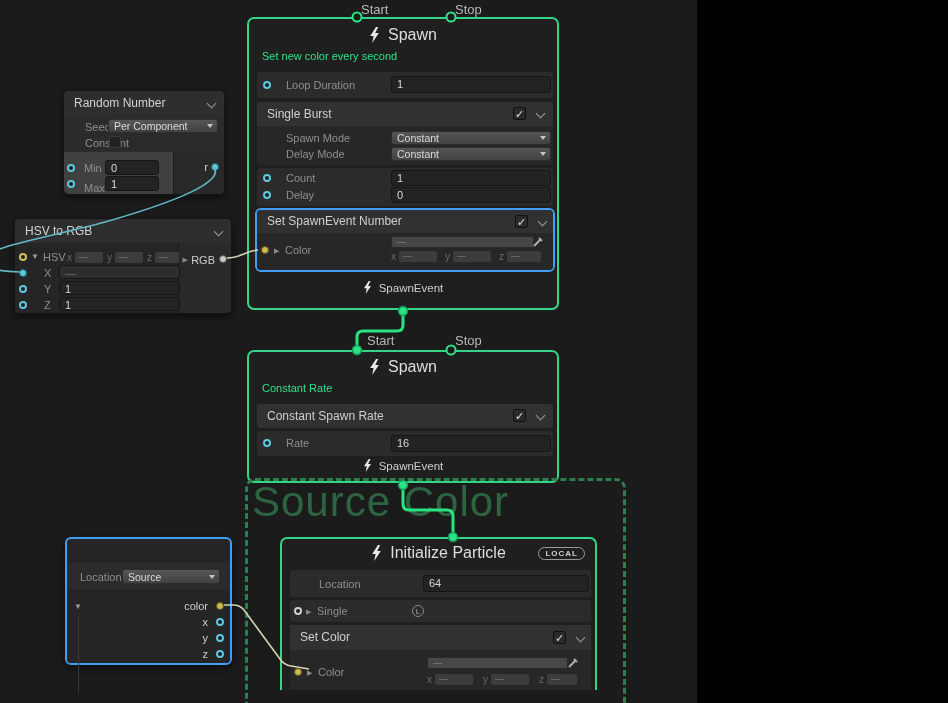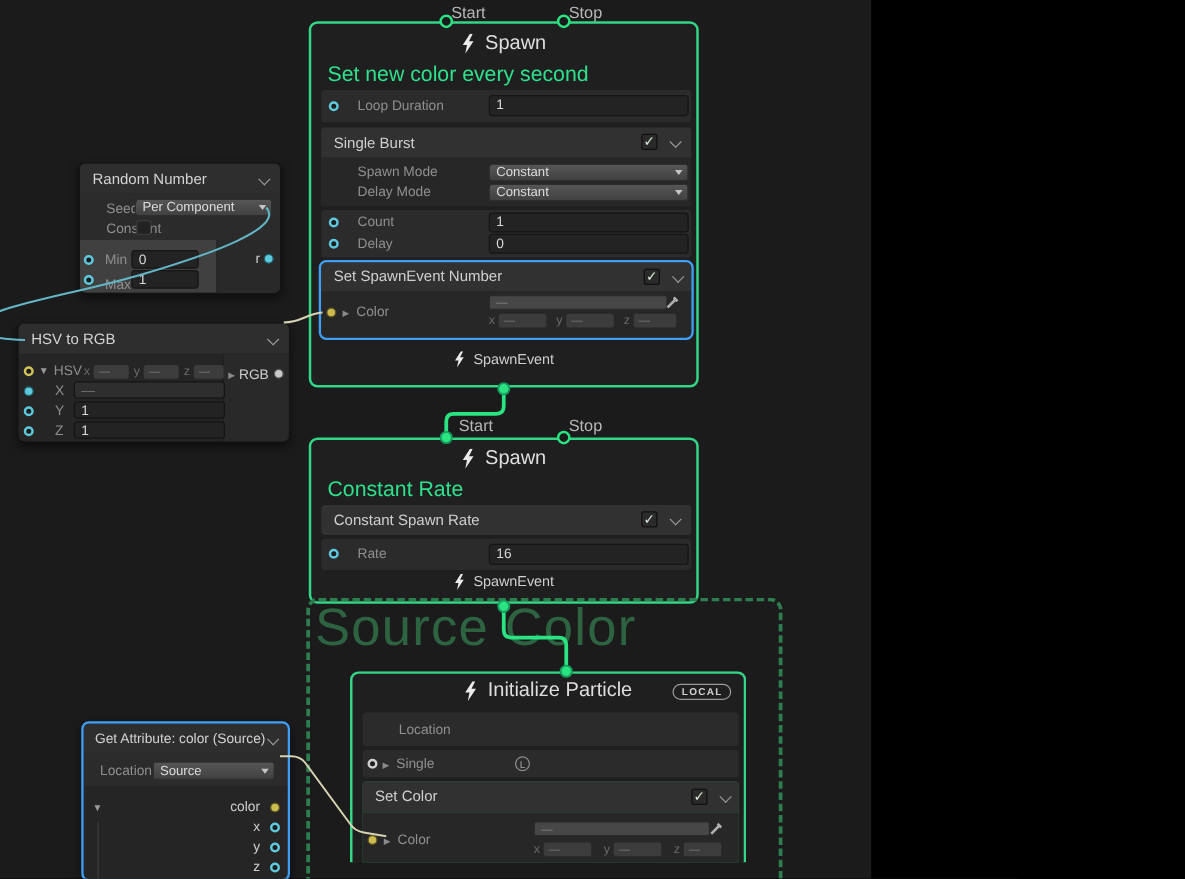--- a/index.html
+++ b/index.html
@@ -9,25 +9,25 @@
 
   
   .groupbox{position:absolute;left:245px;top:478px;width:375px;height:420px;
     border:3px dashed #2d7d4f;border-radius:10px;z-index:6;}
   .grouptitle{position:absolute;left:252px;top:478px;font-size:42px;letter-spacing:1px;
     color:rgba(62,158,98,0.55);z-index:2;white-space:nowrap;}
 
   
   .ctx{position:absolute;background:#1f1f1f;border:2px solid #34d586;border-radius:7px;z-index:5;box-sizing:border-box;}
   .op{position:absolute;background:#252525;border:1px solid #141414;border-radius:5px;z-index:5;
-    box-sizing:border-box;box-shadow:0 3px 8px rgba(0,0,0,.5);margin-top:40px;}
+    box-sizing:border-box;box-shadow:0 3px 8px rgba(0,0,0,.5);}
   .op.selected,.blk.selected{border:2px solid #3f9ff5;}
   .ntitle{position:absolute;left:0;right:0;display:flex;align-items:center;justify-content:center;
     gap:8px;color:#dedede;font-size:16px;}
-  .nsub{position:absolute;color:#2fe08c;font-size:17px;white-space:nowrap;}
+  .nsub{position:absolute;color:#2fe08c;font-size:11px;white-space:nowrap;}
   .nfoot{position:absolute;left:0;right:0;display:flex;align-items:center;justify-content:center;
     gap:7px;color:#cfcfcf;font-size:11.5px;}
   .ophead{position:absolute;left:0;top:0;right:0;height:24px;background:#2e2e2e;
     border-radius:4px 4px 0 0;color:#d2d2d2;font-size:12px;line-height:24px;padding-left:10px;box-sizing:border-box;}
   .blk{position:absolute;background:#2b2b2b;border-radius:3px;box-sizing:border-box;}
   .blkhead{position:absolute;left:0;top:0;right:0;height:24px;background:#313131;
     border-radius:3px 3px 0 0;color:#cfcfcf;font-size:12px;line-height:24px;padding-left:10px;box-sizing:border-box;}
   .blkbody{position:absolute;left:0;right:0;bottom:0;background:#272727;border-radius:0 0 3px 3px;}
 
   .lbl{position:absolute;color:#8f8f8f;font-size:11px;white-space:nowrap;}
@@ -197,30 +197,31 @@
     <div class="ntitle" style="top:5px;font-size:16px;">
       <svg width="11" height="16" viewBox="0 0 11 16">
           <path d="M7 0 L1.2 9 H4.6 L3.2 16 L9.8 6 H6.2 L9.2 0 Z" fill="#eaeaea"></path>
         </svg>
       <span>Initialize Particle</span>
     </div>
     <span class="badge" style="right:10px;top:8px;">LOCAL</span>
 
     <div class="blk" style="left:8px;top:31px;width:301px;height:27px;">
       <span class="lbl" style="left:29px;top:8px;">Location</span>
+      <span class="field" style="left:133px;top:5px;width:166px;height:17px;">64</span>
     </div>
 
     <div class="blk" style="left:8px;top:61px;width:301px;height:22px;">
       <span class="port p-wh-h" style="left:4px;top:7px;"></span>
       <span class="exp" style="left:16px;top:8px;">▶</span>
       <span class="lbl" style="left:27px;top:5px;">Single</span>
       <span class="licon" style="left:122px;top:5px;">L</span>
     </div>
 
-    <div class="blk" style="left:8px;top:86px;width:301px;height:74px;background:#15803d;">
+    <div class="blk" style="left:8px;top:86px;width:301px;height:74px;background:#ec4899;">
       <div class="blkhead" style="height:25px;line-height:25px;">
         <span>Set Color</span>
         <span class="cb" style="right:25px;top:6px;">✓</span>
         <span class="chev" style="right:7px;top:9px;"></span>
       </div>
       <div class="blkbody" style="height:49px;">
         <span class="port p-ye-f" style="left:4px;top:18px;"></span>
         <span class="exp" style="left:17px;top:19px;">▶</span>
         <span class="lbl" style="left:28px;top:16px;">Color</span>
         <span class="swatch" style="left:137px;top:7px;width:141px;height:12px;">—</span>
@@ -303,24 +304,20 @@
       <span class="port p-cy-h" style="left:4px;top:58px;"></span>
       <span class="lbl" style="left:29px;top:56px;">Z</span>
       <span class="field" style="left:44px;top:54px;width:121px;height:14px;">1</span>
       <span class="exp" style="right:43px;top:13px;">▶</span>
       <span class="val" style="right:16px;top:11px;">RGB</span>
       <span class="port p-gr-f" style="right:4px;top:12px;"></span>
     </div>
   </div>
 
   <div class="op selected" style="left:65px;top:537px;width:167px;height:128px;border-radius:6px;">
-    <div class="ophead" style="font-size:11px;padding-left:9px;border-radius:4px 4px 0 0;">
-      <span>Get Attribute: color (Source)</span>
-      <span class="chev" style="right:8px;top:9px;"></span>
-    </div>
     <div style="position:absolute;left:0;top:24px;right:0;height:26px;background:#2b2b2b;">
       <span class="lbl" style="left:13px;top:8px;">Location</span>
       <span class="dd" style="left:55px;top:6px;width:98px;height:15px;">
         <span>Source</span>
         <span class="dda"></span>
       </span>
     </div>
     <div style="position:absolute;left:0;top:50px;right:0;bottom:0;background:#252525;border-radius:0 0 4px 4px;">
       <span class="exp2" style="left:7px;top:13px;">▼</span>
       <span class="guide" style="left:11px;top:28px;height:76px;"></span>

